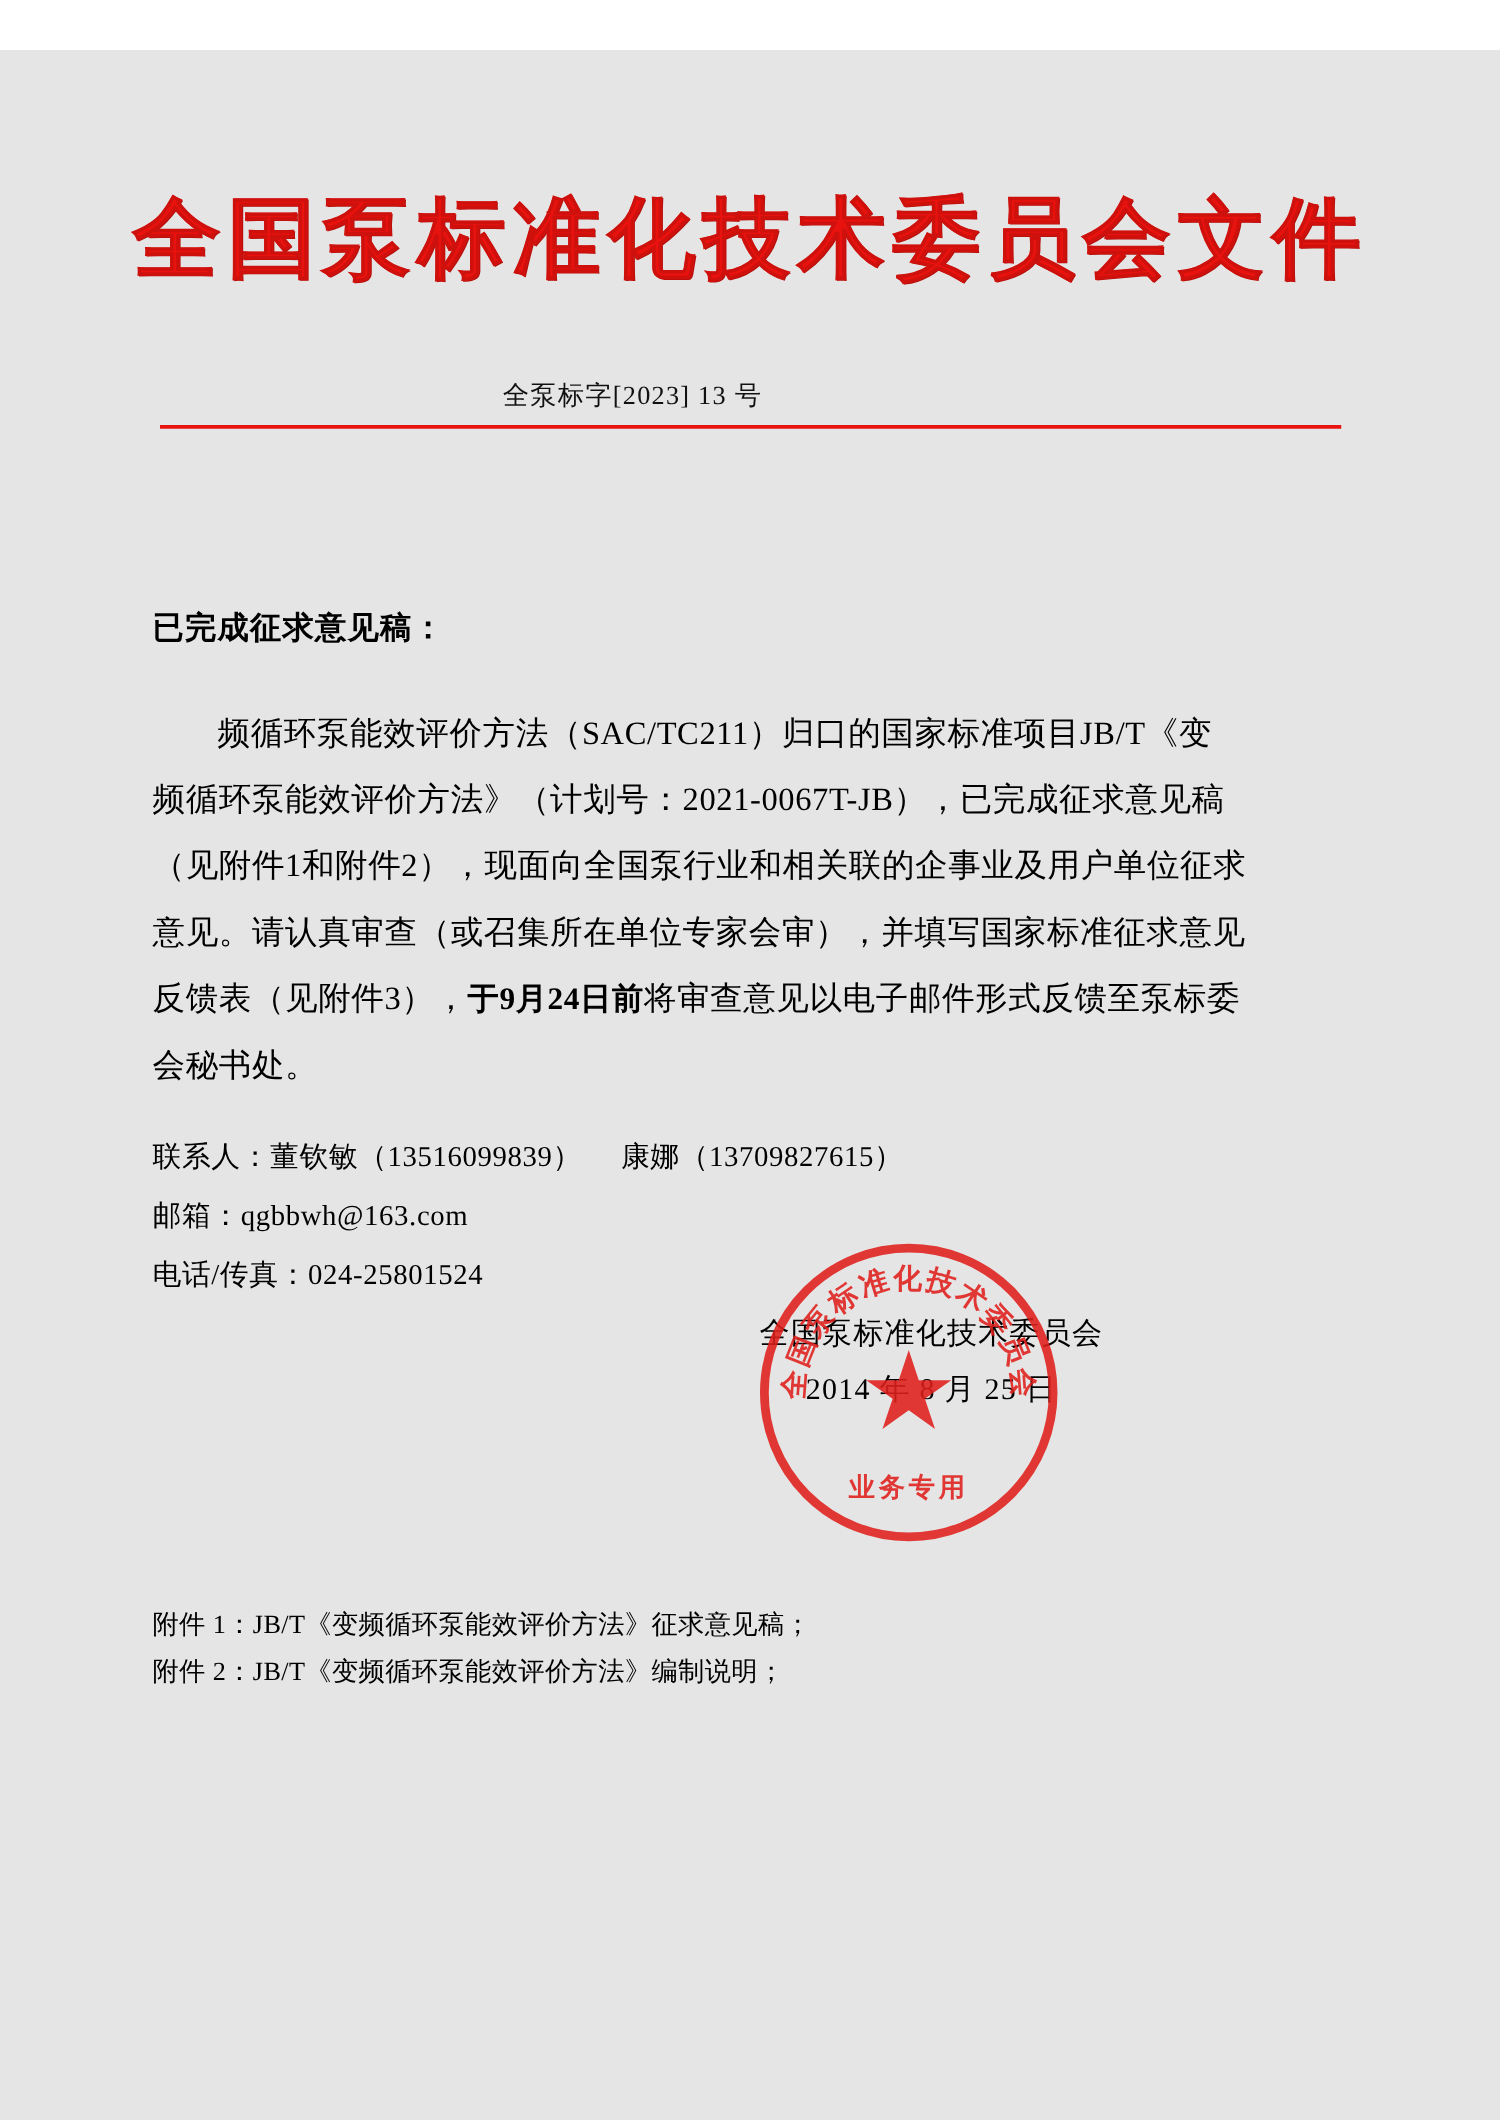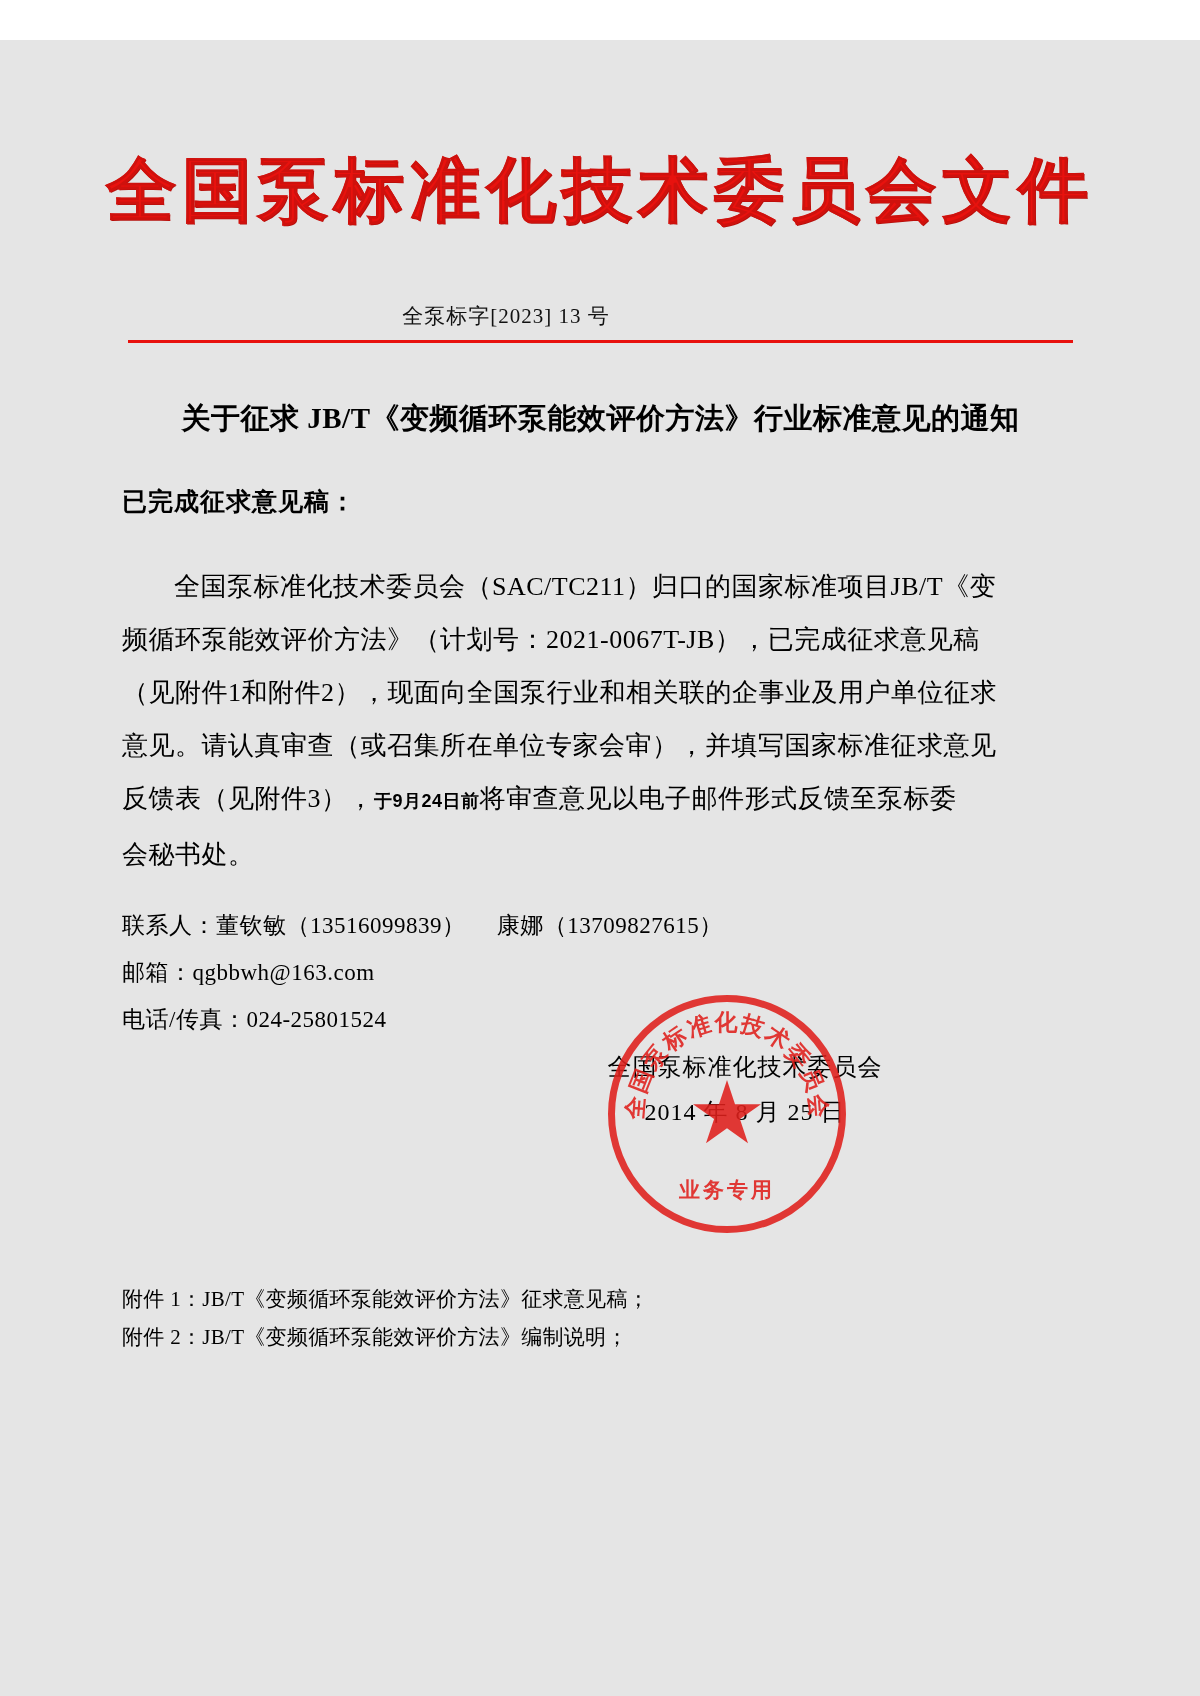--- a/index.html
+++ b/index.html
@@ -81,22 +81,22 @@
     font-size: 26px;
     line-height: 53px;
     letter-spacing: 0.5px;
     white-space: pre;
   }
   .body-line.indent {
     text-indent: 52px;
   }
   .bold-inline {
     font-weight: bold;
-    font-family: Liberation Sans, sans-serif;
-    font-size: 18px;
+    font-family: Liberation Serif, serif;
+    font-size: 25px;
   }
   .contact-block {
     position: absolute;
     top: 862px;
     left: 122px;
     width: 900px;
   }
   .contact-line {
     font-size: 23px;
     line-height: 47px;
@@ -180,26 +180,25 @@
 <body>
 
 <div class="page">
 
   <div class="masthead">全国泵标准化技术委员会文件</div>
 
   <div class="docnum">全泵标字[2023] 13 号</div>
 
   <div class="red-rule"></div>
 
-  <div class="title">关于征求 JB/T《变频循环泵能效评价方法》行业标准意见的通知</div>
 
   <div class="salutation">已完成征求意见稿：</div>
 
   <div class="body-block">
-    <div class="body-line indent">全国泵标准化技术委员会（SAC/TC211）归口的国家标准项目JB/T《变</div>
+    <div class="body-line indent">频循环泵能效评价方法（SAC/TC211）归口的国家标准项目JB/T《变</div>
     <div class="body-line">频循环泵能效评价方法》（计划号：2021-0067T-JB），已完成征求意见稿</div>
     <div class="body-line">（见附件1和附件2），现面向全国泵行业和相关联的企事业及用户单位征求</div>
     <div class="body-line">意见。请认真审查（或召集所在单位专家会审），并填写国家标准征求意见</div>
     <div class="body-line">反馈表（见附件3），<span class="bold-inline">于9月24日前</span>将审查意见以电子邮件形式反馈至泵标委</div>
     <div class="body-line">会秘书处。</div>
   </div>
 
   <div class="contact-block">
     <div class="contact-line">联系人：董钦敏（13516099839）     康娜（13709827615）</div>
     <div class="contact-line">邮箱：qgbbwh@163.com</div>

